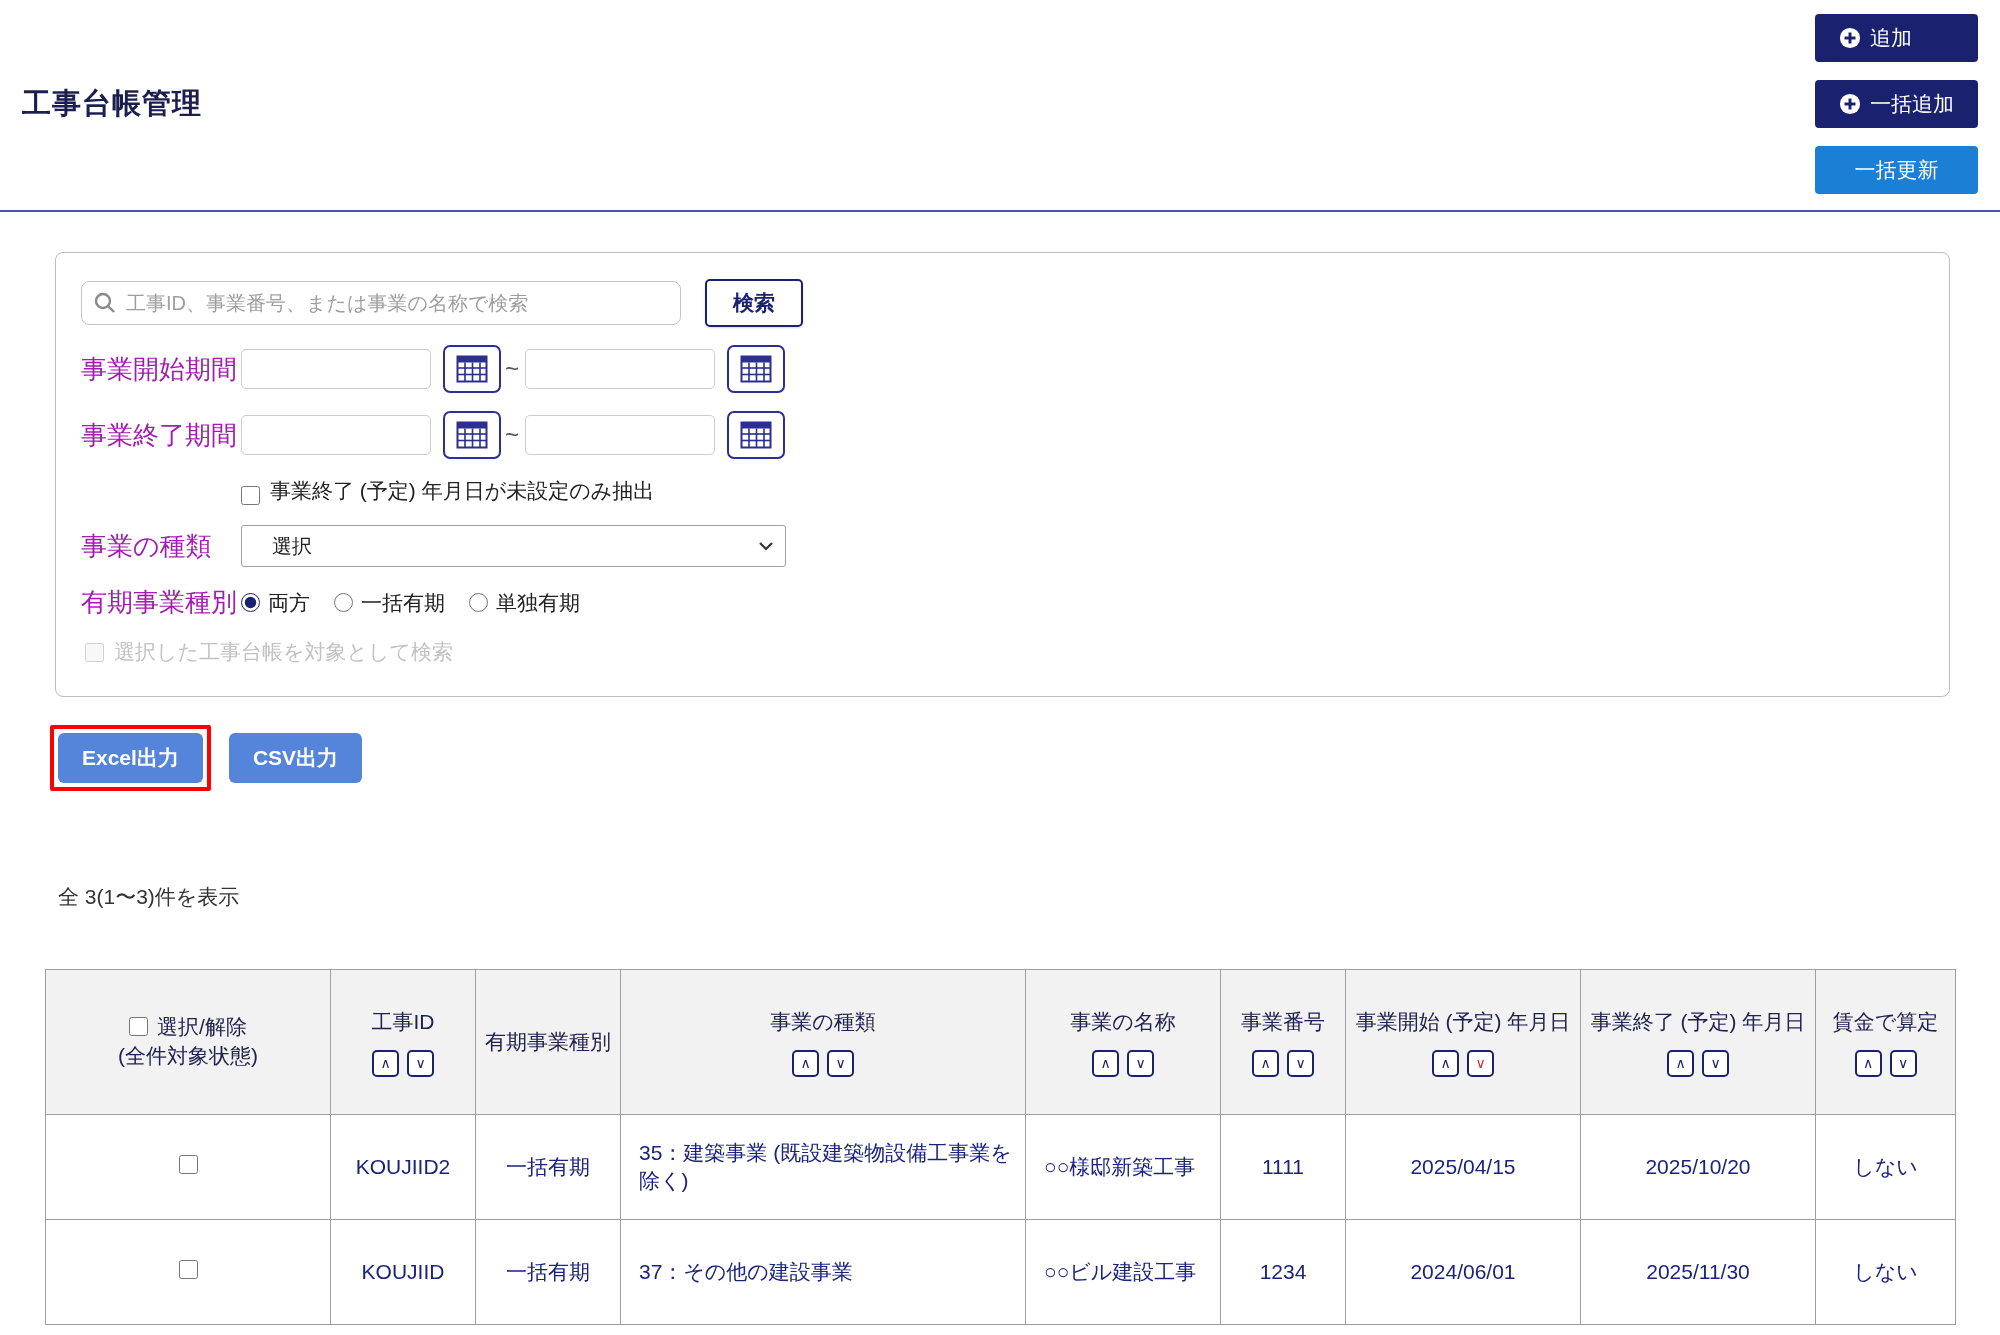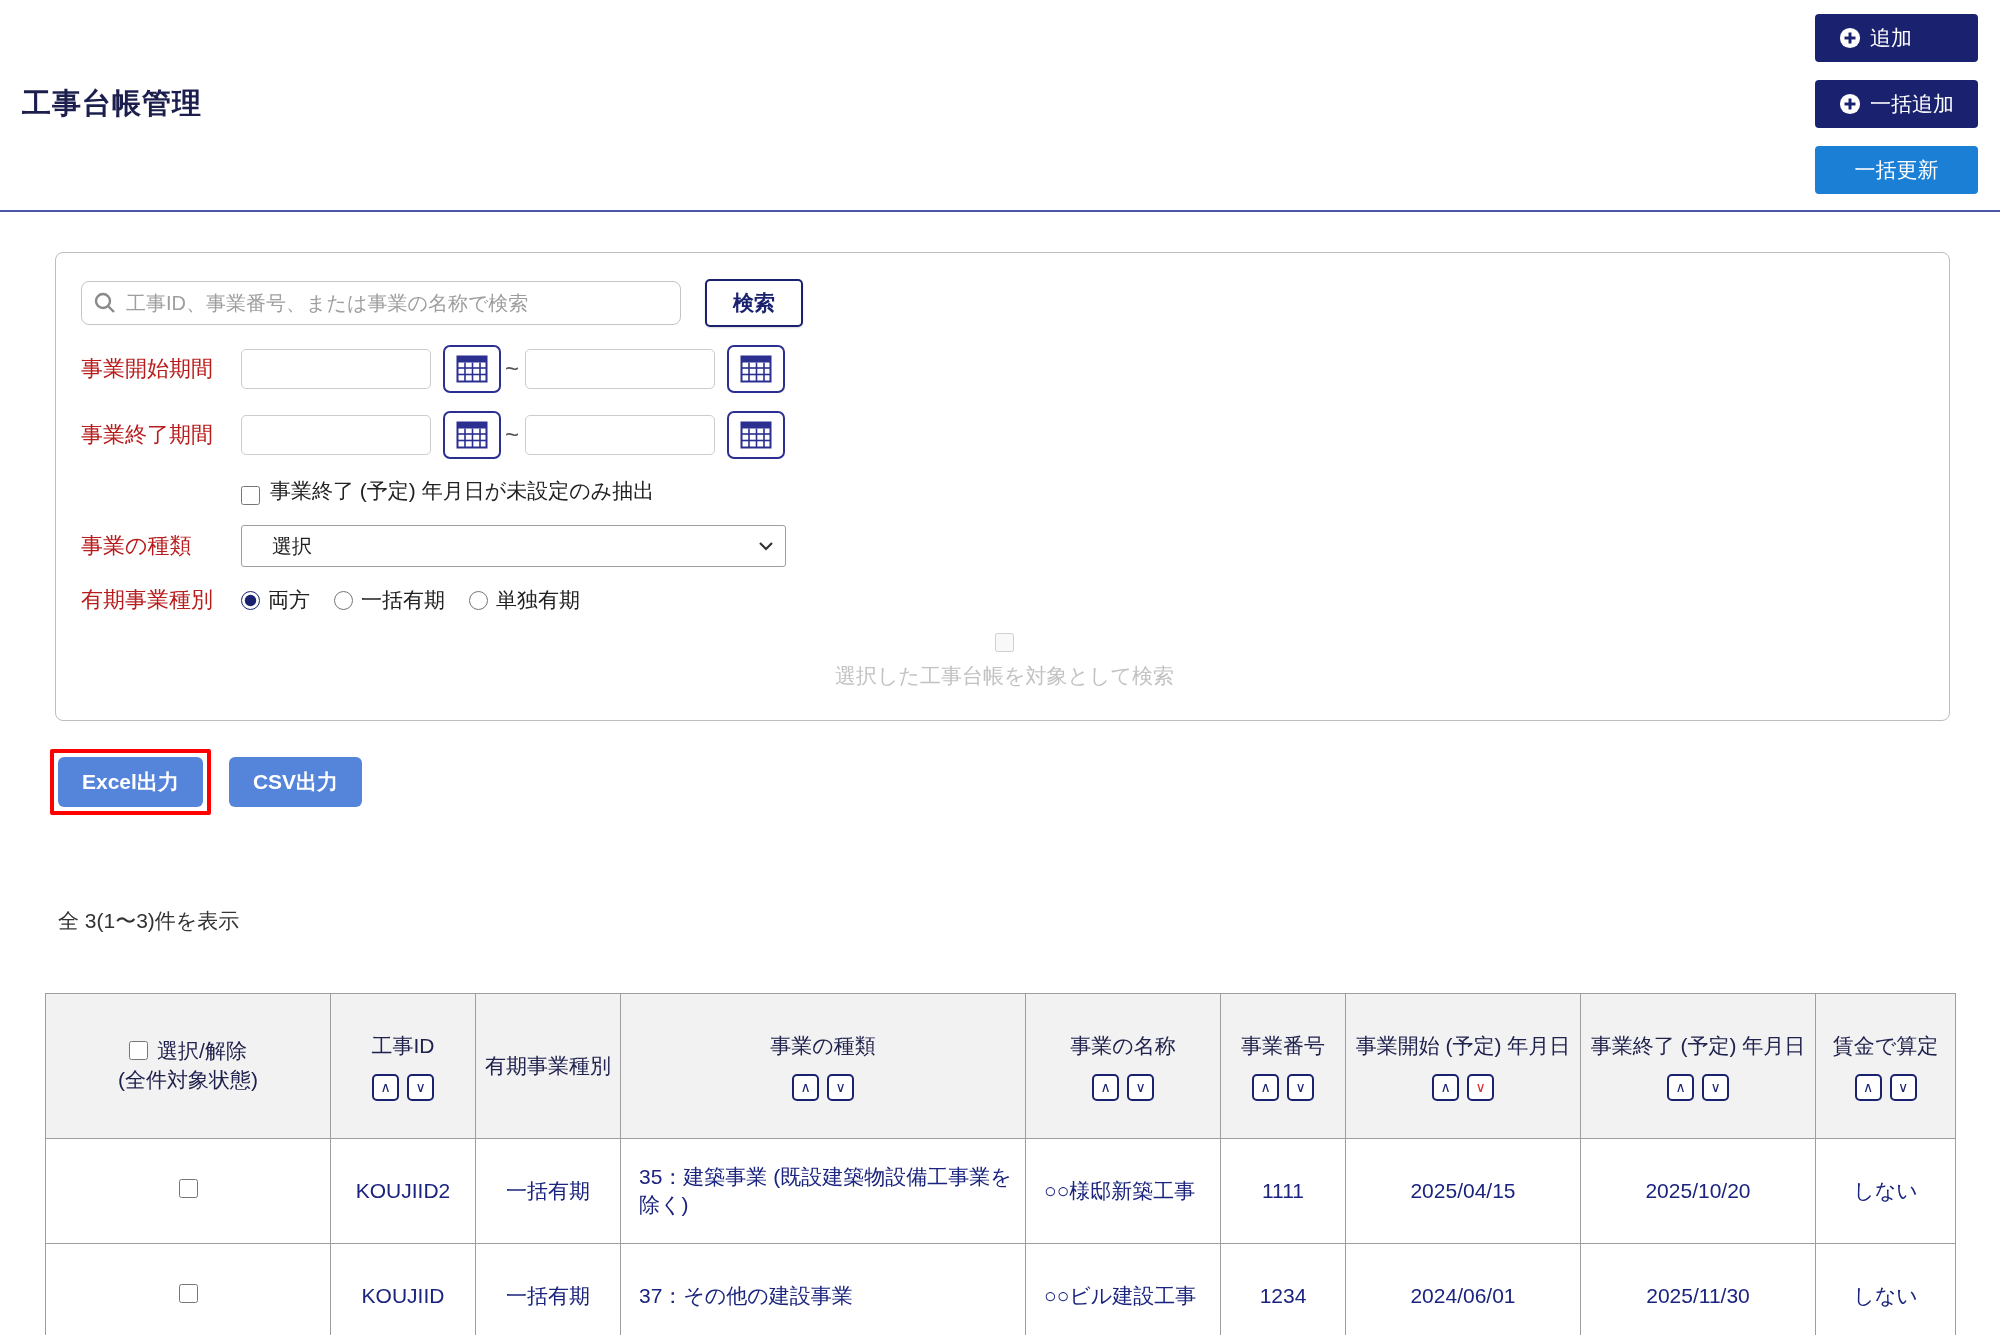--- a/index.html
+++ b/index.html
@@ -23,40 +23,40 @@
     border-radius:8px; padding:26px 25px 30px 25px; }
   .srow { display:flex; align-items:center; margin-bottom:18px; }
   .search-box { position:relative; width:600px; }
   .search-box input { width:100%; height:44px; border:1px solid #c4c4c4; border-radius:8px;
     padding:0 12px 0 44px; font-size:20px; font-family:inherit; color:#333; }
   .search-box input::placeholder { color:#9e9e9e; }
   .search-box .mag { position:absolute; left:12px; top:10px; width:24px; height:24px; }
   .btn-search { margin-left:24px; background:#fff; border:2px solid #1a2270; border-radius:5px;
     color:#1a2270; font-weight:bold; font-size:21px; padding:8px 26px; cursor:pointer;
     box-shadow:0 1px 2px rgba(0,0,0,.15); font-family:inherit; }
-  .flabel { width:160px; font-size:22px; color:#b91c1c; }
+  .flabel { width:160px; font-size:26px; color:#a21caf; }
   .date-input { width:190px; height:40px; border:1px solid #cccccc; border-radius:5px;
     font-size:19px; padding:0 10px; font-family:inherit; }
   .cal-btn { width:58px; height:48px; margin-left:12px; background:#fff;
     border:2px solid #2b2f90; border-radius:7px; display:flex; align-items:center;
     justify-content:center; cursor:pointer; }
   .tilde { font-size:24px; color:#555; margin:0 6px 0 4px; }
   .chk-row { margin:2px 0 20px 160px; display:flex; align-items:flex-end; gap:10px;
     font-size:21px; }
   input[type="checkbox"], input[type="radio"] { width:19px; height:19px; accent-color:#1a2270; }
   .select-wrap { position:relative; width:545px; }
   .select-wrap select { width:100%; height:42px; border:1px solid #9e9e9e; border-radius:3px;
     font-size:20px; padding:0 36px 0 30px; appearance:none; -webkit-appearance:none;
     background:#fff; font-family:inherit; color:#222; cursor:pointer; }
   .select-wrap .car { position:absolute; right:12px; top:13px; width:16px; height:16px;
     pointer-events:none; }
   .radio-group { display:flex; align-items:center; gap:24px; font-size:21px;justify-content:center; }
   .radio-group label { display:flex; align-items:center; gap:8px; }
   .disabled-row { margin:6px 0 0 4px; display:flex; align-items:center; gap:10px;
-    font-size:21px; color:#c2c2c2;flex-direction:column; }
+    font-size:21px; color:#c2c2c2; }
   .disabled-row input { accent-color:#c2c2c2; }
 
   
   .export-row { display:flex; align-items:center; margin:28px 0 0 50px; }
   .hl-red { border:4px solid #ff0000; padding:4px; border-radius:2px; }
   .btn-export { background:#5585db; color:#fff; border:none; border-radius:6px;
     font-size:21px; font-weight:bold; padding:11px 24px; cursor:pointer; font-family:inherit; }
   .csv-gap { margin-left:18px; }
 
   

